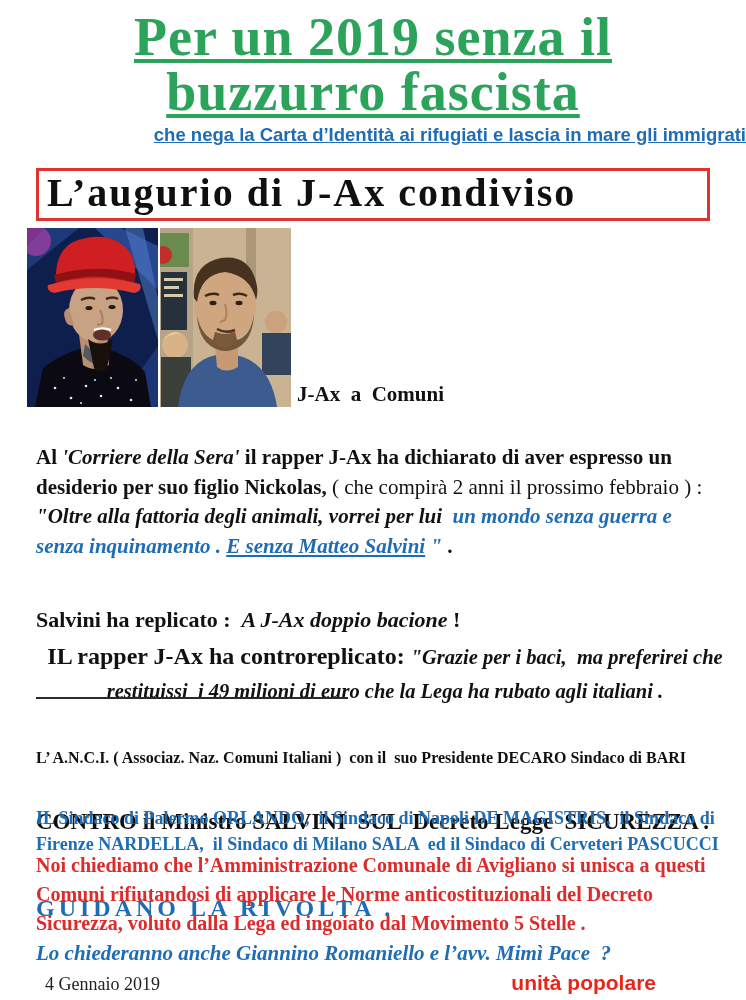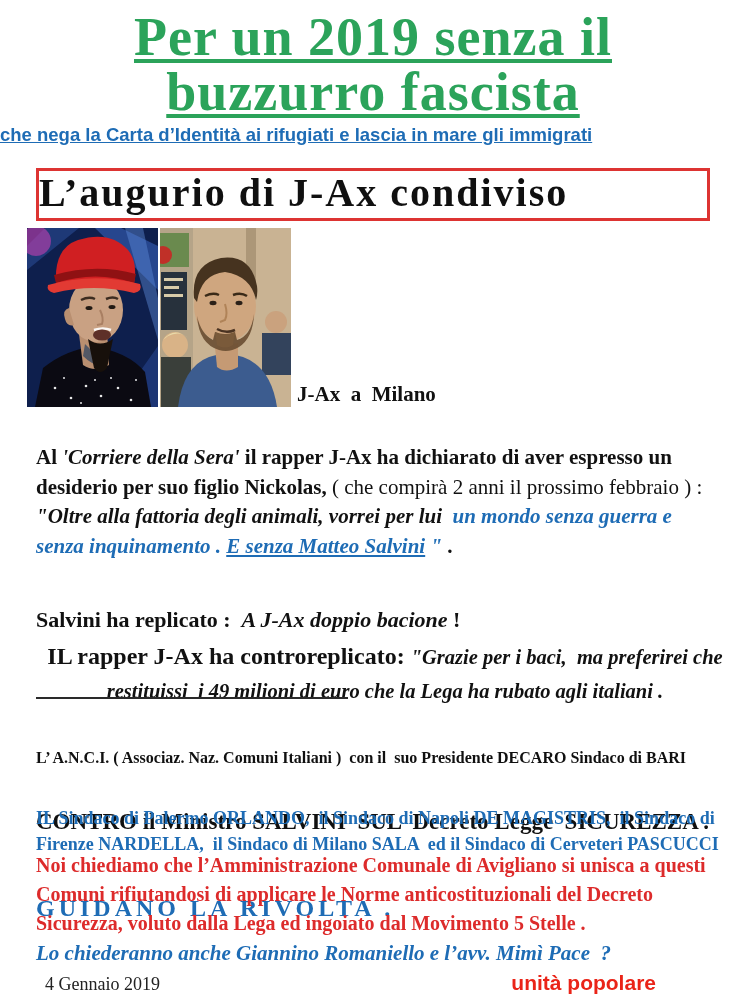--- a/index.html
+++ b/index.html
@@ -12,30 +12,30 @@
 
   
   .main-title {
     position:absolute; top:10px; left:0; right:0;
     text-align:center; color:#2ba35a; font-weight:bold;
     font-size:54px; line-height:55px; letter-spacing:1px;
   }
   .main-title .uline { text-decoration:underline; text-decoration-thickness:4px; text-underline-offset:4px; }
 
   .subtitle {
-    position:absolute; top:124px; left:0; right:0; text-align:left;
+    position:absolute; top:124px; left:0; right:0; text-align:right;
     font-family:"Liberation Sans", sans-serif; font-weight:bold;
     font-size:18.5px; color:#1e6cb5;
   }
   .subtitle span { text-decoration:underline; }
 
   
   .headline-box {
     position:absolute; top:168px; left:36px; right:36px;
-    border:3px solid #dd3432; padding:1px 6px 4px 0;
+    border:3px solid #dd3432; padding:1px 6px 4px 8px;
   }
   .headline-text {
     font-weight:bold; font-size:40px; line-height:42px; letter-spacing:2px; color:#101010;
     white-space:pre;
   }
 
   
   .photo-strip { position:absolute; top:228px; left:27px; display:flex; align-items:flex-end; }
   .photo { width:131px; height:179px; }
   .photo svg { display:block; width:131px; height:179px; }
@@ -167,21 +167,21 @@
         <path d="M37,88 Q39,116 59,122 Q69,125 79,119 Q93,110 94,86 Q91,108 77,112 L75,104 Q65,108 55,104 L53,112 Q41,106 37,88 Z" fill="#6b4f33" opacity="0.92"></path>
         <path d="M55,104 q10,5 20,0 l-2,13 q-8,5 -16,0 Z" fill="#7a5a3a"></path>
         <path d="M45,68 q8,-4 14,-1" stroke="#3a2a18" stroke-width="2.5" fill="none"></path>
         <path d="M73,67 q8,-3 14,1" stroke="#3a2a18" stroke-width="2.5" fill="none"></path>
         <ellipse cx="53" cy="75" rx="3.5" ry="2.2" fill="#2a2018"></ellipse>
         <ellipse cx="79" cy="75" rx="3.5" ry="2.2" fill="#2a2018"></ellipse>
         <path d="M65,76 q3,10 0,16 l-5,2" stroke="#b08358" stroke-width="2" fill="none"></path>
         <path d="M57,101 q9,5 18,1" stroke="#4a3322" stroke-width="2.5" fill="none"></path>
       </svg>
     </div>
-    <span class="photo-caption">J-Ax  a  Milano</span>
+    <span class="photo-caption">J-Ax  a  Comuni</span>
   </div>
 
   <p class="p1 pre"><span class="bold">Al </span><span class="bi">'Corriere della Sera'</span><span class="bold"> il rapper J-Ax ha dichiarato di aver espresso un desiderio per suo figlio Nickolas,</span><span class="reg"> ( che compirà 2 anni il prossimo febbraio ) : </span><span class="bi">"Oltre alla fattoria degli animali, vorrei per lui </span><span class="bi blue"> un mondo senza guerra e senza inquinamento . </span><span class="bi blue ul">E senza Matteo Salvini</span><span class="bi blue"> "</span><span class="bold"> .</span></p>
 
   <p class="p2 pre"><span class="bold">Salvini ha replicato :  </span><span class="bi">A J-Ax doppio bacione</span><span class="bold"> !</span></p>
 
   <p class="p3 pre"><span class="p3-lead">IL rapper J-Ax ha controreplicato: </span><span class="p3-quote">"Grazie per i baci,  ma preferirei che restituissi  i 49 milioni di euro che la Lega ha rubato agli italiani .</span></p>
 
   <hr class="divider">
 

